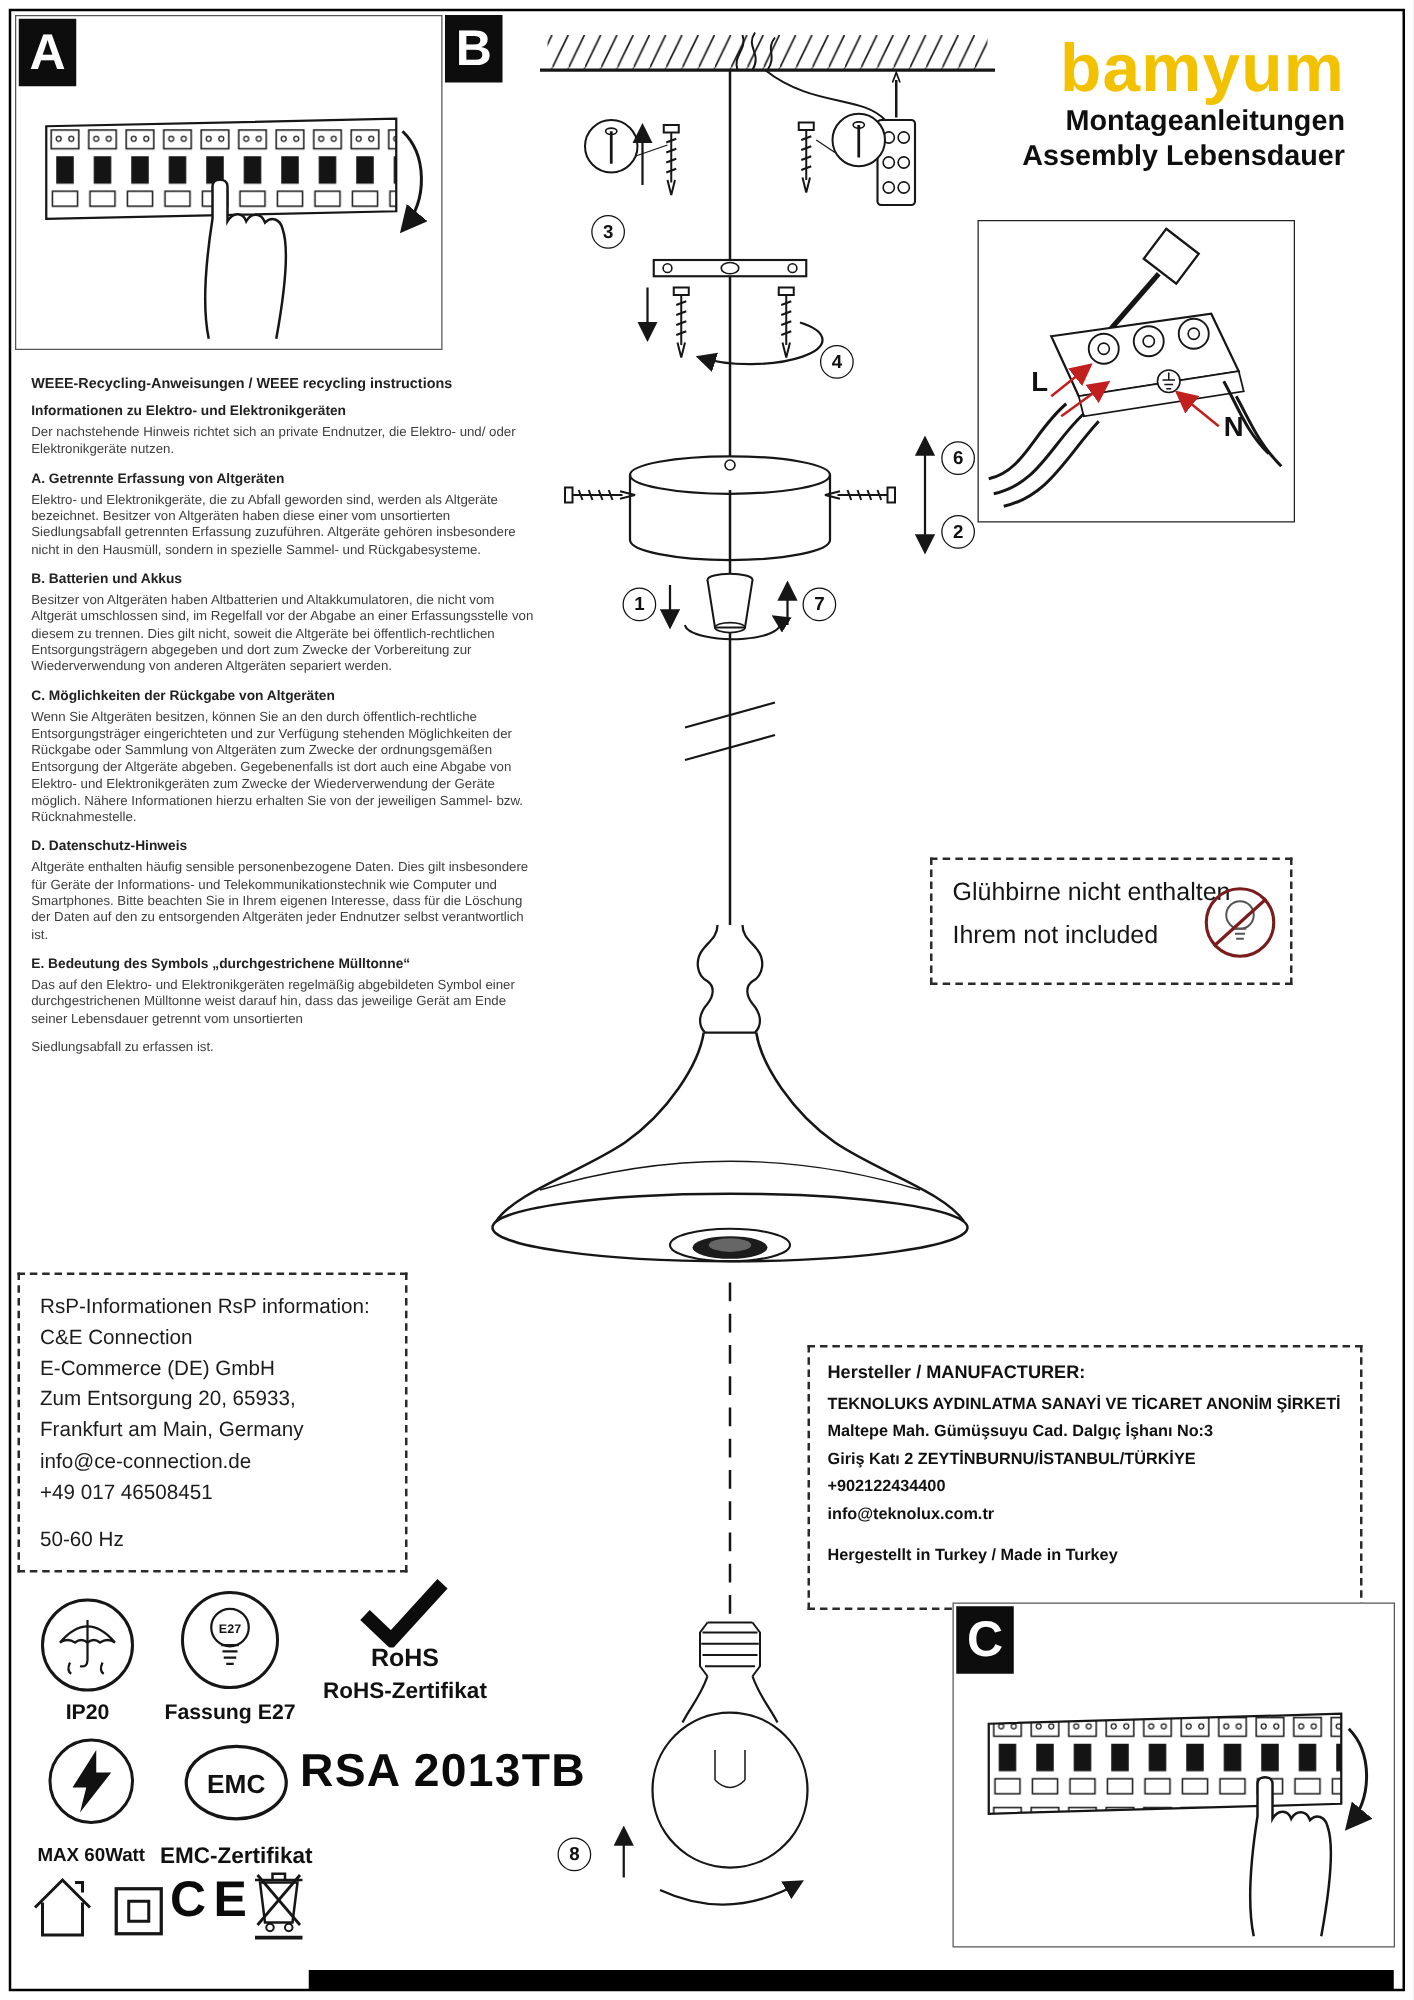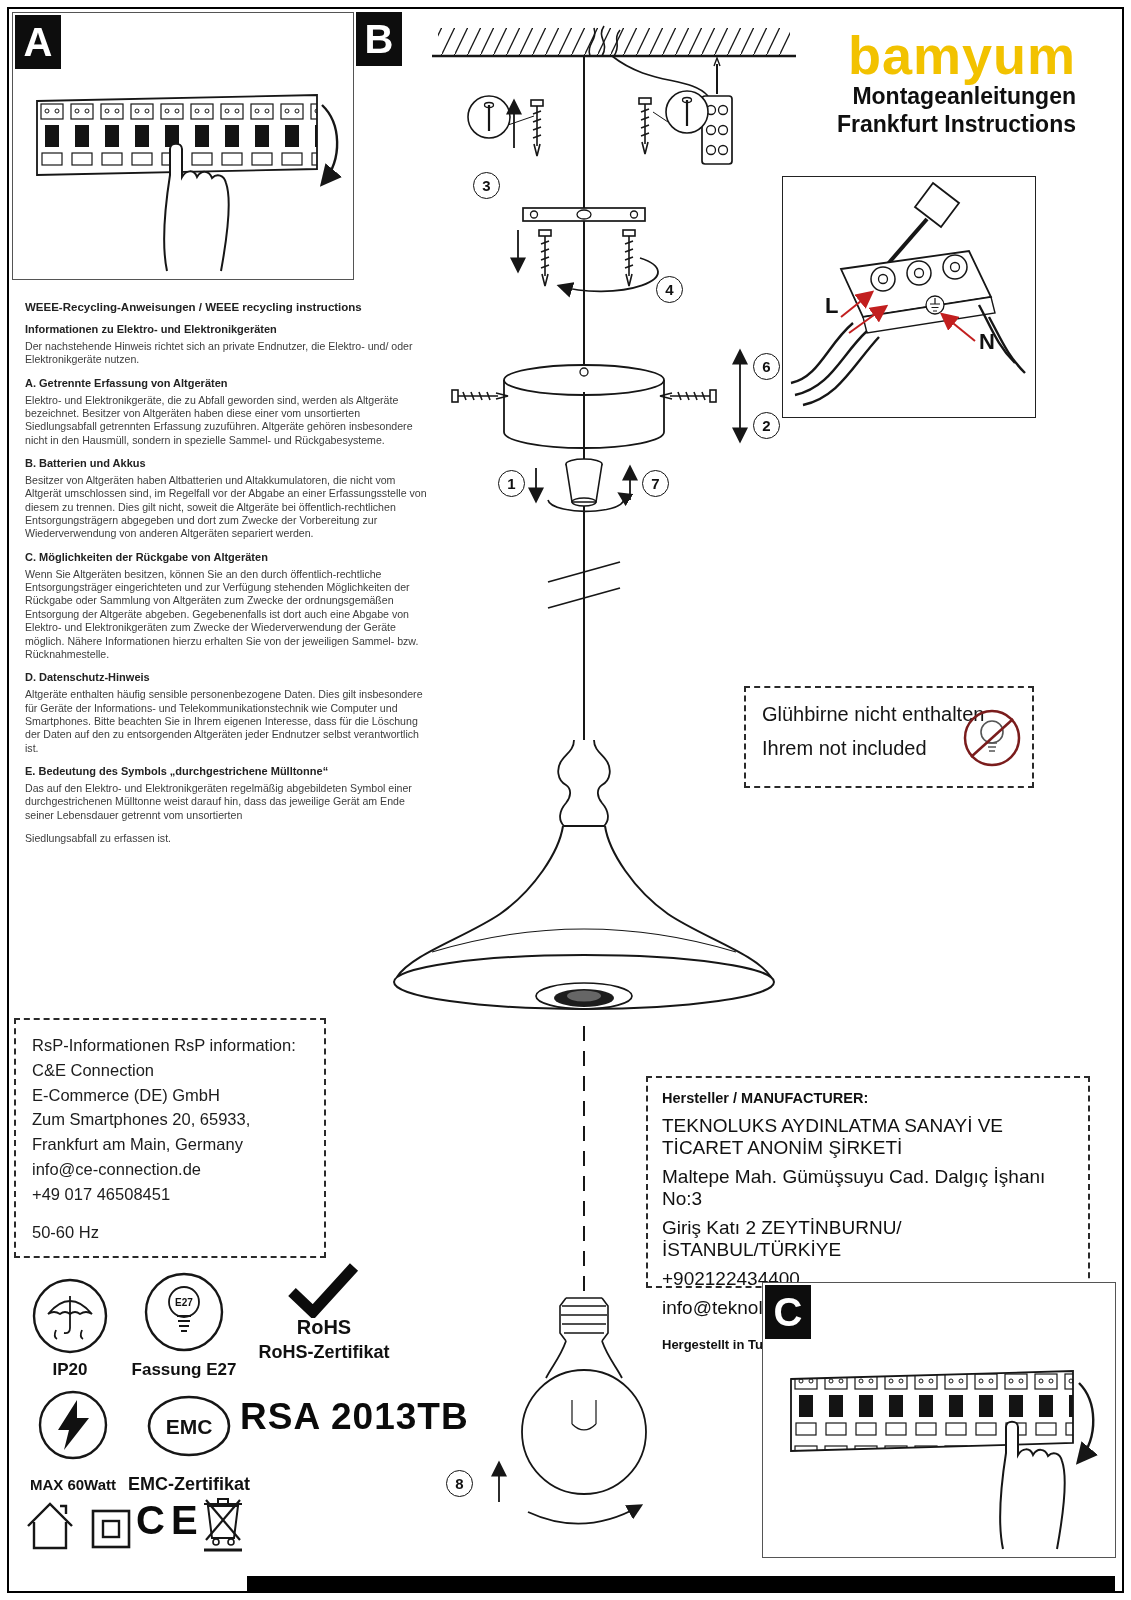--- a/index.html
+++ b/index.html
@@ -34,21 +34,21 @@
   .dashedbox{border:2px dashed #2a2a2a;box-sizing:border-box;background:#fff;}
   .notice{left:744px;top:686px;width:290px;height:102px;padding:15px 70px 10px 16px;}
   .notice-line{font-size:20px;color:#151515;margin-bottom:11px;white-space:nowrap;}
 
   .rsp{left:14px;top:1018px;width:312px;height:240px;padding:13px 16px;
        font-size:16.5px;color:#1c1c1c;line-height:1.5;}
   .rsp-hz{margin-top:14px;}
 
   .manu{left:646px;top:1076px;width:444px;height:212px;padding:12px 14px;}
   .manu-title{font-size:14.5px;font-weight:bold;margin-bottom:9px;}
-  .manu-line{font-size:19px;font-weight:normal;margin-bottom:7px;}
+  .manu-line{font-size:13px;font-weight:bold;margin-bottom:7px;}
   .manu-made{font-size:13px;font-weight:bold;margin-top:18px;}
 
   
   .step{position:absolute;width:27px;height:27px;border:1.7px solid #111;border-radius:50%;
         background:#fff;display:flex;align-items:center;justify-content:center;
         font-size:15px;font-weight:bold;box-sizing:border-box;}
 
   .lbl{position:absolute;font-weight:bold;font-size:17px;text-align:center;color:#111;}
   .smlbl{position:absolute;font-weight:bold;font-size:18px;text-align:center;color:#111;}
   .model{left:240px;top:1396px;font-size:37px;font-weight:bold;letter-spacing:1px;color:#0b0b0b;}
@@ -84,21 +84,21 @@
                C212,122 210,152 202,196" fill="#ffffff" stroke="#161616" stroke-width="2"></path>
       <path d="M303,30 C322,48 324,84 304,108" fill="none" stroke="#161616" stroke-width="2.4" marker-end="url(#ahA)"></path>
     </svg>
   </div>
 
   <div class="seclabel abs" style="left:356px;top:12px">B</div>
 
   <div class="abs brand">
     <div class="brand-logo">bamyum</div>
     <div class="brand-sub">Montageanleitungen</div>
-    <div class="brand-sub">Frankfurt Instructions</div>
+    <div class="brand-sub">Assembly Lebensdauer</div>
   </div>
 
   <div class="abs weee">
     <div class="weee-title">WEEE-Recycling-Anweisungen / WEEE recycling instructions</div>
     <div class="weee-sec">
       <div class="weee-h">Informationen zu Elektro- und Elektronikgeräten</div>
       <div class="weee-b">Der nachstehende Hinweis richtet sich an private Endnutzer, die Elektro- und/ oder Elektronikgeräte nutzen.</div>
     </div>
     <div class="weee-sec">
       <div class="weee-h">A. Getrennte Erfassung von Altgeräten</div>
@@ -285,21 +285,21 @@
       <circle cx="32" cy="26" r="11" fill="none" stroke="#555" stroke-width="1.6"></circle>
       <path d="M27,37 L37,37 M28,41 L36,41 M29,45 L35,45" stroke="#555" stroke-width="1.6" fill="none"></path>
       <line x1="11" y1="51" x2="53" y2="13" stroke="#7a1c1c" stroke-width="2.5"></line>
     </svg>
   </div>
 
   <div class="abs dashedbox rsp">
     <div>RsP-Informationen RsP information:</div>
     <div>C&amp;E Connection</div>
     <div>E-Commerce (DE) GmbH</div>
-    <div>Zum Smartphones 20, 65933,</div>
+    <div>Zum Entsorgung 20, 65933,</div>
     <div>Frankfurt am Main, Germany</div>
     <div>info@ce-connection.de</div>
     <div>+49 017 46508451</div>
     <div class="rsp-hz">50-60 Hz</div>
   </div>
 
   <div class="abs dashedbox manu">
     <div class="manu-title">Hersteller / MANUFACTURER:</div>
     <div class="manu-line">TEKNOLUKS AYDINLATMA SANAYİ VE TİCARET ANONİM ŞİRKETİ</div>
     <div class="manu-line">Maltepe Mah. Gümüşsuyu Cad. Dalgıç İşhanı No:3</div>

